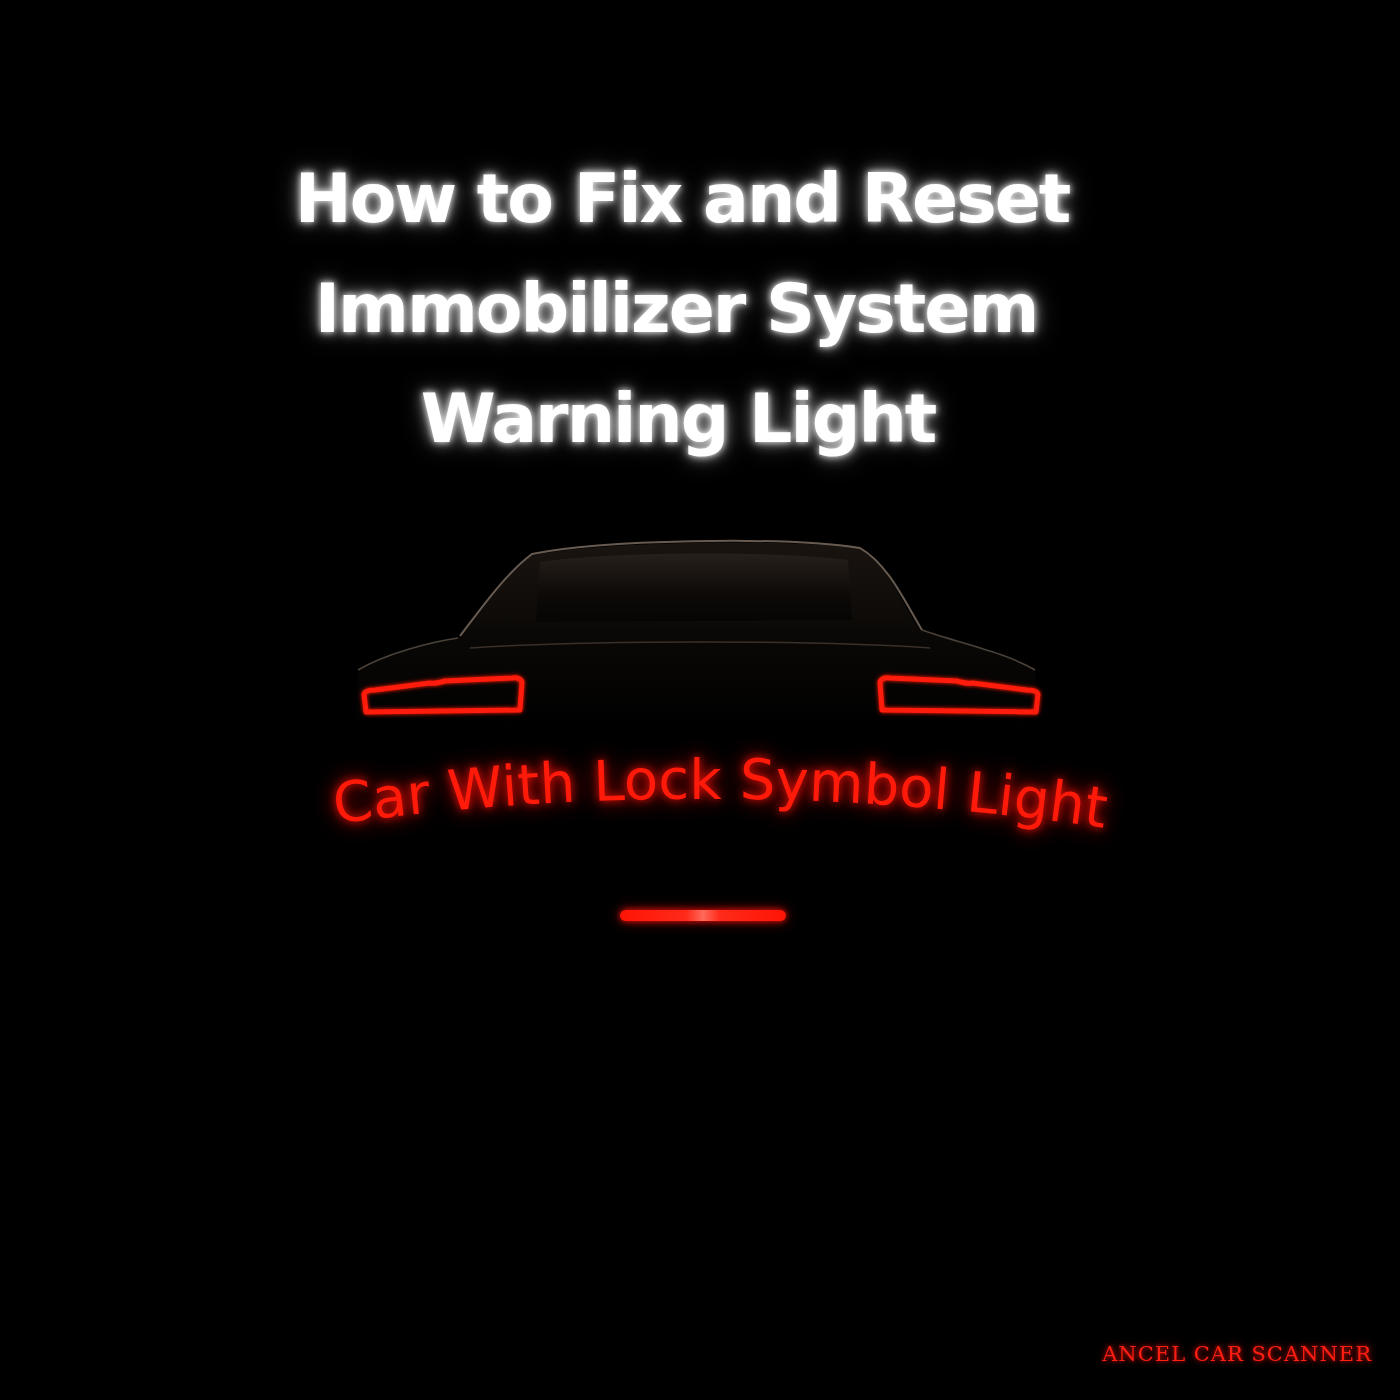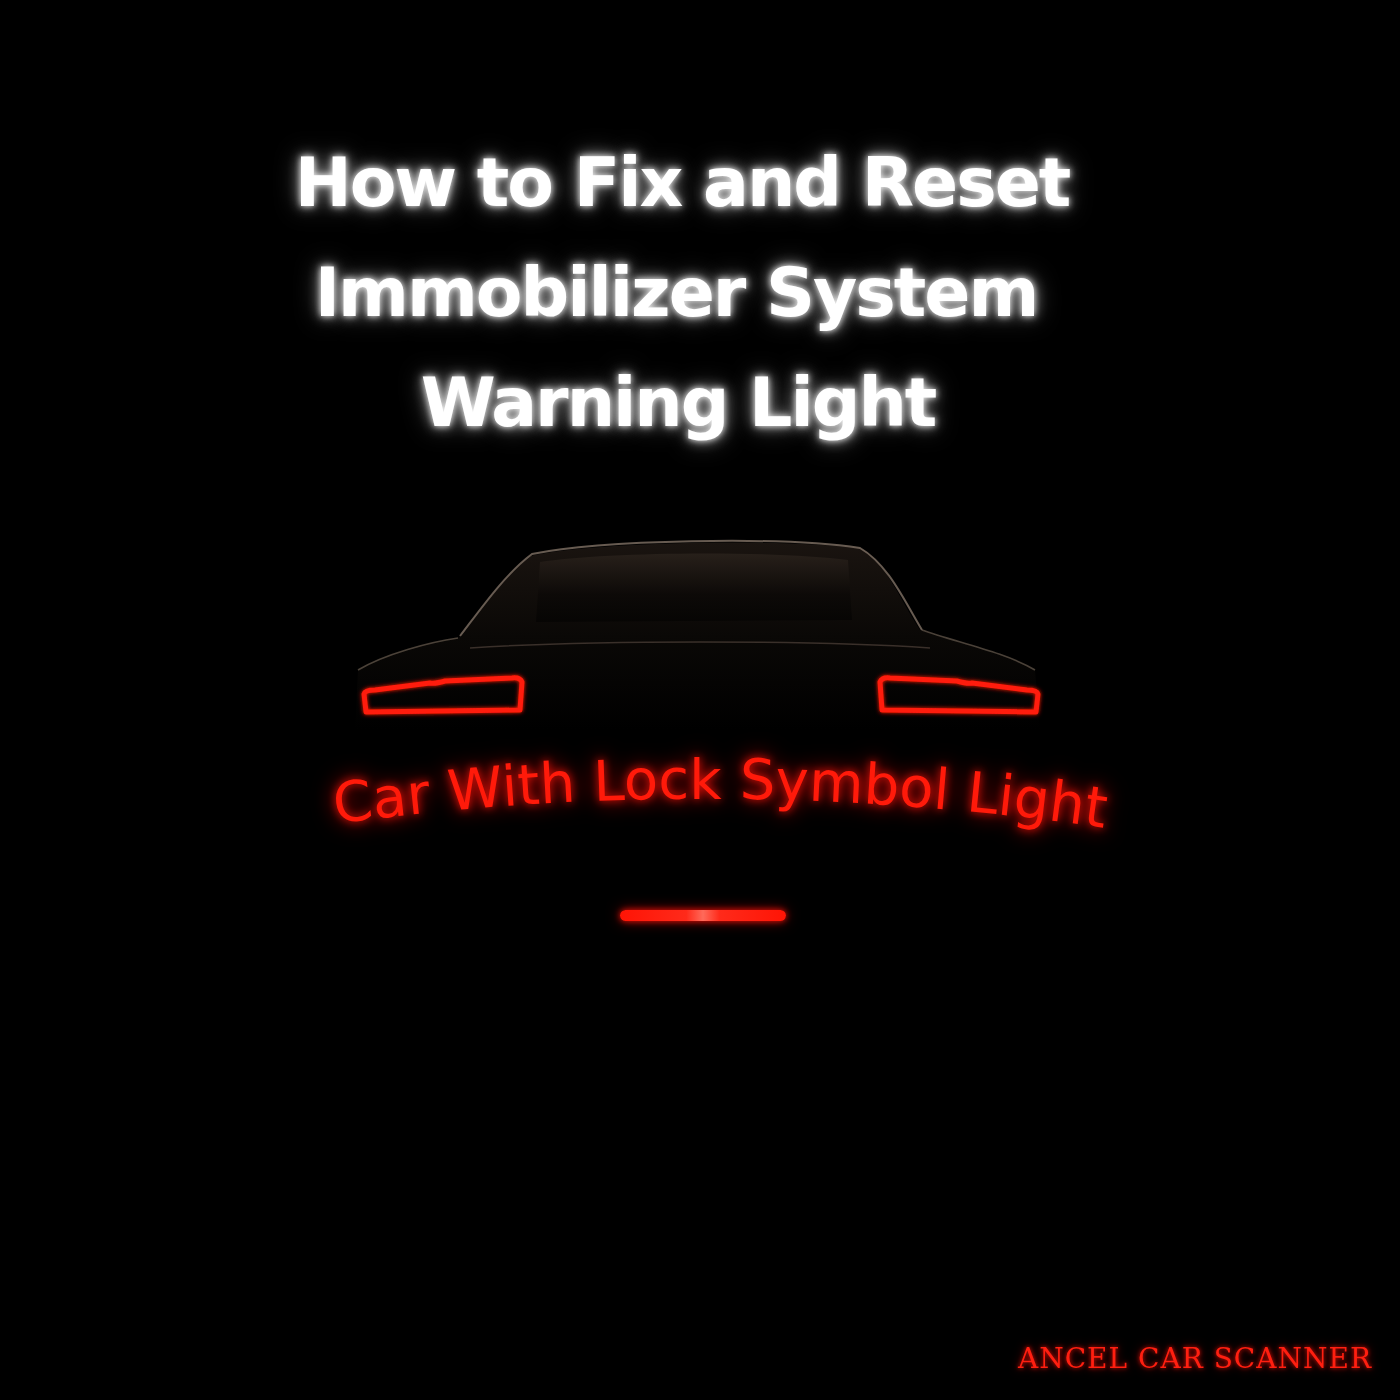--- a/index.html
+++ b/index.html
@@ -1,18 +1,18 @@
 <!DOCTYPE html>
 <html><head>
   <meta charset="utf-8">
   <style>
     html, body { margin: 0; padding: 0; background: #000; }
     body { width: 1400px; height: 1400px; position: relative; overflow: hidden; font-family: "DejaVu Sans", sans-serif; }
     .title {
-      position: absolute; left: 0; top: 128px; width: 1400px;
+      position: absolute; left: 0; top: 144px; width: 1400px;
       text-align: center; color: #fff; font-weight: bold;
       font-family: "DejaVu Sans", sans-serif;
       font-size: 68px; line-height: 110px; letter-spacing: -2px;
       text-shadow: 0 0 6px rgba(255,255,255,0.9), 0 0 14px rgba(255,255,255,0.6), 0 0 26px rgba(255,255,255,0.35);
     }
     .title .line { display: block; }
     .title .l1 { transform: translateX(-18px); }
     .title .l2 { transform: translateX(-24px); }
     .title .l3 { transform: translateX(-22px); }
     .car { position: absolute; left: 340px; top: 530px; width: 720px; height: 200px; }
@@ -22,21 +22,21 @@
     }
     .glow-red { filter: drop-shadow(0 0 4px rgba(255,20,10,0.9)) drop-shadow(0 0 10px rgba(255,0,0,0.6)); }
     .divider {
       position: absolute; left: 620px; top: 910px; width: 166px; height: 11px;
       border-radius: 6px;
       background: linear-gradient(90deg, #ff1405 0%, #ff2a1a 40%, #ff6a5a 50%, #ff2a1a 60%, #ff1405 100%);
       box-shadow: 0 0 6px rgba(255,20,10,0.9), 0 0 14px rgba(255,0,0,0.5);
     }
     .brand {
       position: absolute; right: 28px; top: 1342px;
-      font-family: "DejaVu Serif", serif; font-size: 28px; color: #ff1f10;
+      font-family: "DejaVu Serif", serif; font-size: 21px; color: #ff1f10;
       letter-spacing: 1px;
       text-shadow: 0 0 4px rgba(255,20,10,0.8), 0 0 10px rgba(255,0,0,0.5);
     }
   </style>
 </head>
 <body>
 
 <div class="title">
   <span class="line l1">How to Fix and Reset</span>
   <span class="line l2">Immobilizer System</span>

